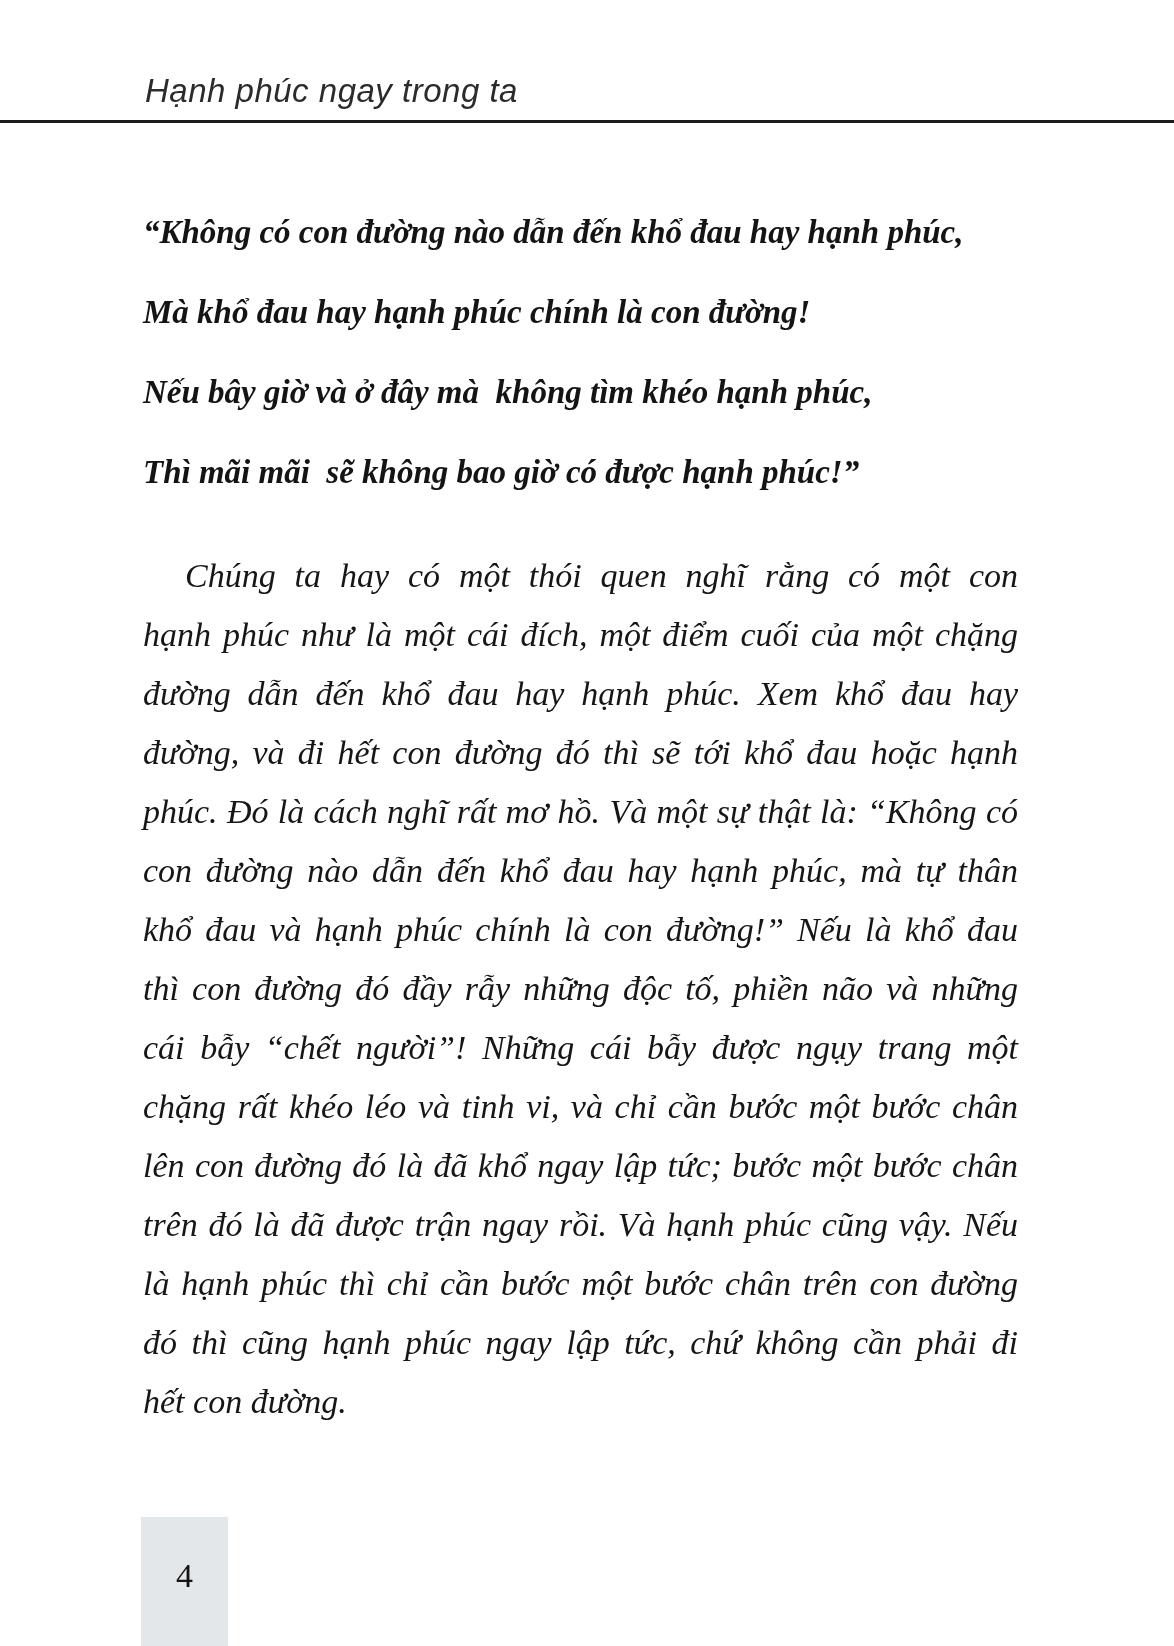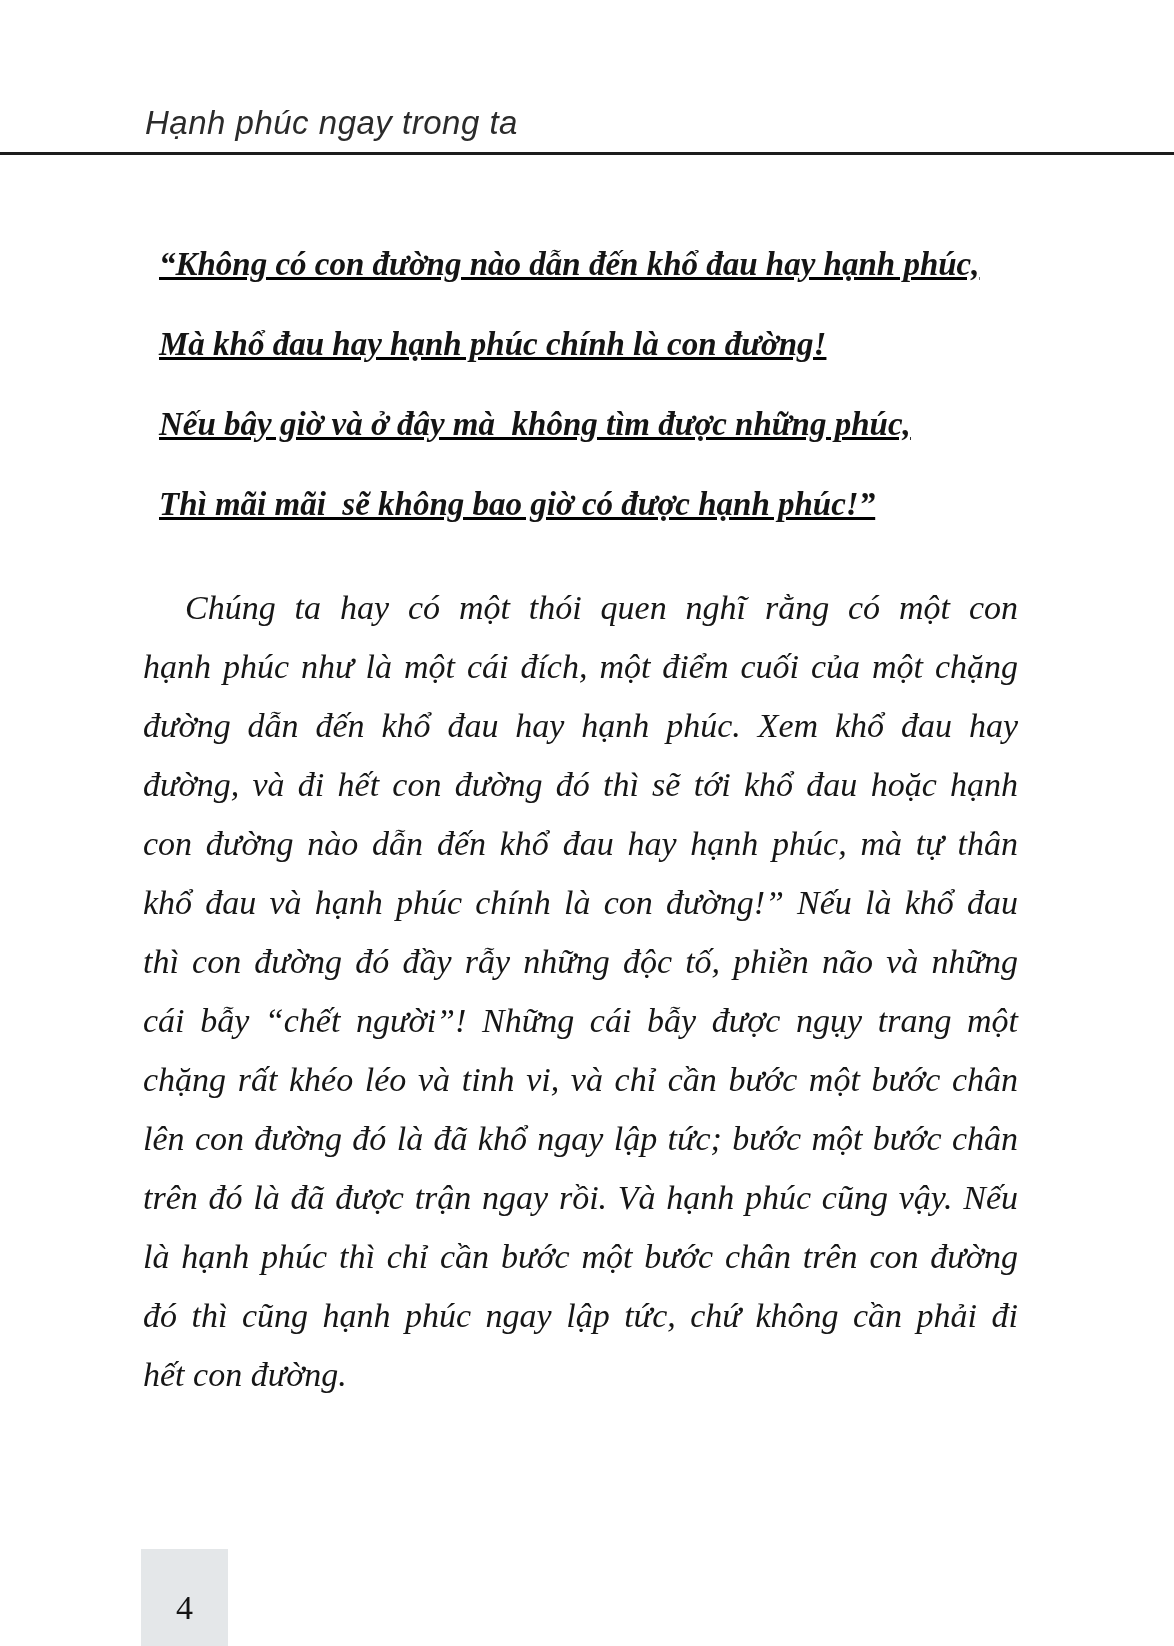--- a/index.html
+++ b/index.html
@@ -4,21 +4,21 @@
 <style>
   html, body { margin: 0; padding: 0; }
   body {
     width: 1174px;
     height: 1646px;
     position: relative;
     background: #ffffff;
     overflow: hidden;
     font-family: "Liberation Serif", serif;
   }
-  .page { position: absolute; inset: 0; margin-top: 32px; }
+  .page { position: absolute; inset: 0; }
 
   .running-head {
     position: absolute;
     left: 145px;
     top: 72px;
     font-family: "Liberation Sans", sans-serif;
     font-style: italic;
     font-size: 33px;
     letter-spacing: 0.5px;
     color: #2b2b2b;
@@ -28,24 +28,23 @@
     position: absolute;
     left: 0;
     top: 120px;
     width: 1174px;
     height: 3px;
     background: #1c1c1c;
   }
 
   .quote-block {
     position: absolute;
-    left: 159px;
+    left: 143px;
     top: 192px;
     width: 900px;
-    text-decoration: underline;
   }
   .quote-line {
     font-family: "Liberation Serif", serif;
     font-style: italic;
     font-weight: bold;
     font-size: 33px;
     line-height: 80px;
     color: #141414;
     white-space: pre-wrap;
   }
@@ -97,29 +96,30 @@
 
 <div class="page">
 
   <div class="running-head">Hạnh phúc ngay trong ta</div>
 
   <div class="head-rule"></div>
 
   <div class="quote-block">
     <div class="quote-line">“Không có con đường nào dẫn đến khổ đau hay hạnh phúc,</div>
     <div class="quote-line">Mà khổ đau hay hạnh phúc chính là con đường!</div>
-    <div class="quote-line">Nếu bây giờ và ở đây mà  không tìm được những phúc,</div>
+    <div class="quote-line">Nếu bây giờ và ở đây mà  không tìm khéo hạnh phúc,</div>
     <div class="quote-line">Thì mãi mãi  sẽ không bao giờ có được hạnh phúc!”</div>
   </div>
 
   <div class="body-block">
     <div class="body-line first">Chúng ta hay có một thói quen nghĩ rằng có một con</div>
     <div class="body-line">hạnh phúc như là một cái đích, một điểm cuối của một chặng</div>
     <div class="body-line">đường dẫn đến khổ đau hay hạnh phúc. Xem khổ đau hay</div>
     <div class="body-line">đường, và đi hết con đường đó thì sẽ tới khổ đau hoặc hạnh</div>
+    <div class="body-line">phúc. Đó là cách nghĩ rất mơ hồ. Và một sự thật là: “Không có</div>
     <div class="body-line">con đường nào dẫn đến khổ đau hay hạnh phúc, mà tự thân</div>
     <div class="body-line">khổ đau và hạnh phúc chính là con đường!” Nếu là khổ đau</div>
     <div class="body-line">thì con đường đó đầy rẫy những độc tố, phiền não và những</div>
     <div class="body-line">cái bẫy “chết người”! Những cái bẫy được ngụy trang một</div>
     <div class="body-line">chặng rất khéo léo và tinh vi, và chỉ cần bước một bước chân</div>
     <div class="body-line">lên con đường đó là đã khổ ngay lập tức; bước một bước chân</div>
     <div class="body-line">trên đó là đã được trận ngay rồi. Và hạnh phúc cũng vậy. Nếu</div>
     <div class="body-line">là hạnh phúc thì chỉ cần bước một bước chân trên con đường</div>
     <div class="body-line">đó thì cũng hạnh phúc ngay lập tức, chứ không cần phải đi</div>
     <div class="body-line last">hết con đường.</div>

